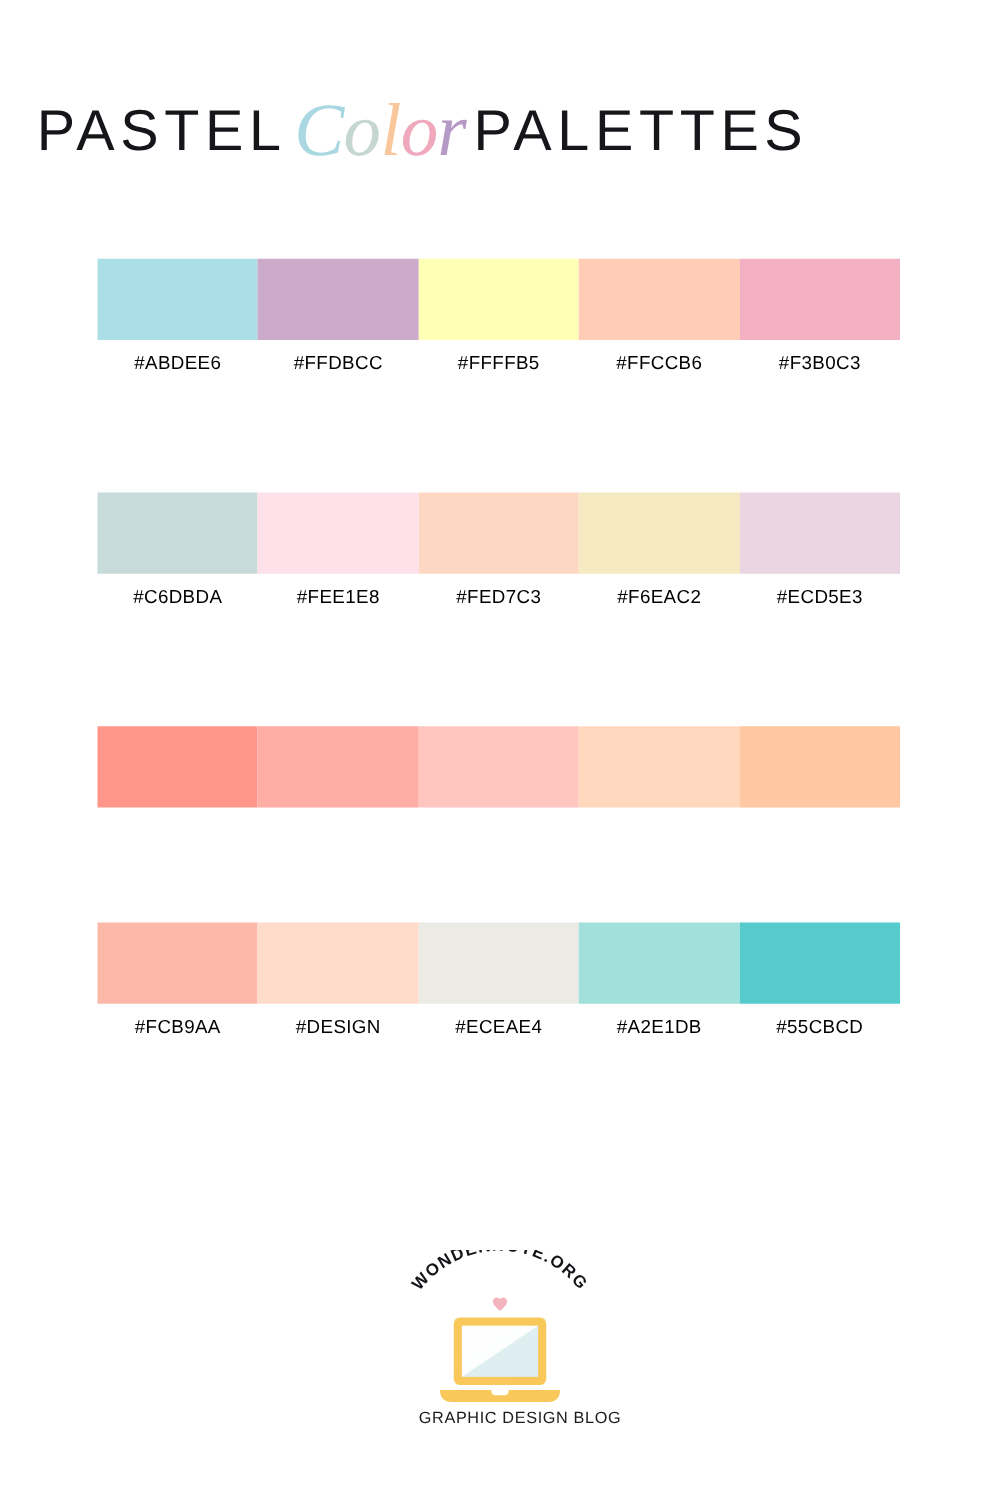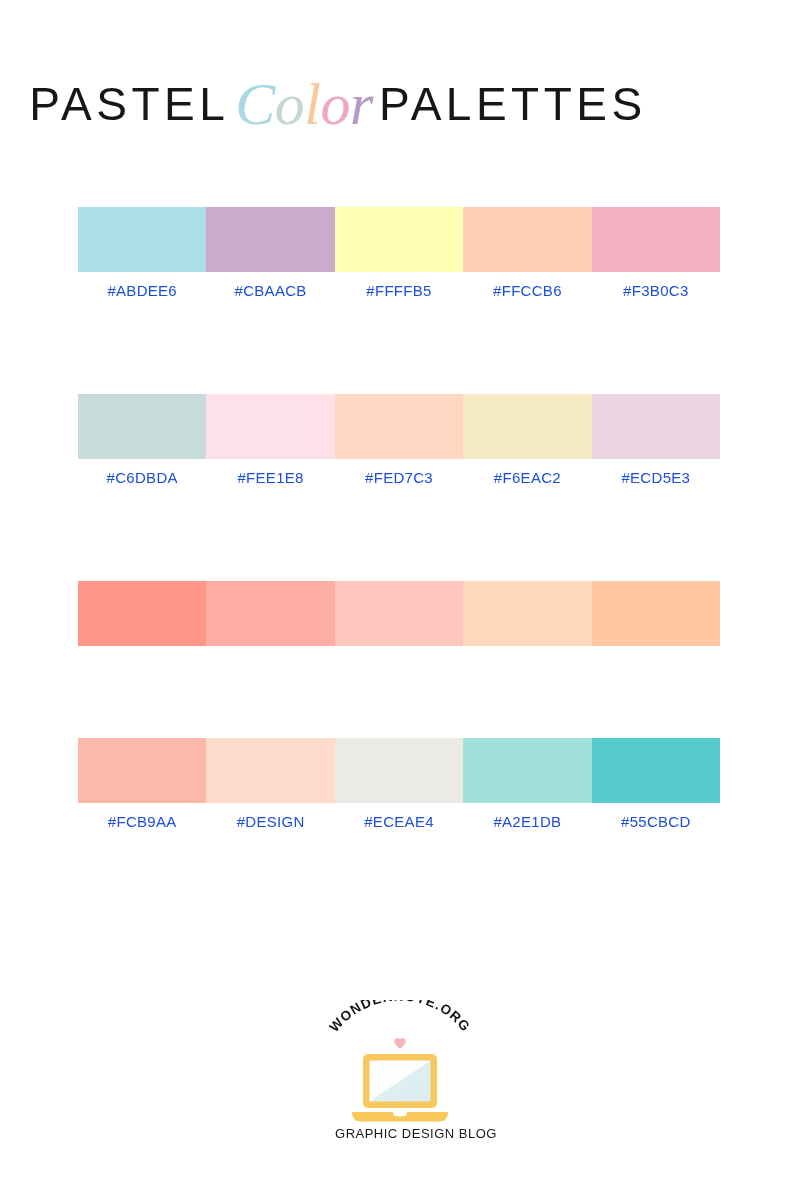--- a/index.html
+++ b/index.html
@@ -79,21 +79,21 @@
     margin-top: 8px;
   }
 
   .swatch-label {
     flex: 1 1 0;
     text-align: center;
     font-family: "Liberation Sans", sans-serif;
     font-size: 15px;
     font-weight: 400;
     letter-spacing: 0.3px;
-    color: #1d4ed8;
+    color: #000000;
     line-height: 22px;
   }
 
   
   .footer-logo {
     position: absolute;
     left: 0;
     top: 1000px;
     width: 800px;
     text-align: center;
@@ -164,21 +164,21 @@
     <div class="palette-row">
       <div class="swatch-band">
         <div class="swatch" title="#ABDEE6" style="background: rgb(171, 222, 230);"></div>
         <div class="swatch" title="#CBAACB" style="background: rgb(203, 170, 203);"></div>
         <div class="swatch" title="#FFFFB5" style="background: rgb(255, 255, 181);"></div>
         <div class="swatch" title="#FFCCB6" style="background: rgb(255, 204, 182);"></div>
         <div class="swatch" title="#F3B0C3" style="background: rgb(243, 176, 195);"></div>
       </div>
       <div class="label-band">
         <div class="swatch-label">#ABDEE6</div>
-        <div class="swatch-label">#CBAACB</div>
+        <div class="swatch-label">#FFDBCC</div>
         <div class="swatch-label">#FFFFB5</div>
         <div class="swatch-label">#FFCCB6</div>
         <div class="swatch-label">#F3B0C3</div>
       </div>
     </div>
     <div class="palette-row">
       <div class="swatch-band">
         <div class="swatch" title="#C6DBDA" style="background: rgb(198, 219, 218);"></div>
         <div class="swatch" title="#FEE1E8" style="background: rgb(254, 225, 232);"></div>
         <div class="swatch" title="#FED7C3" style="background: rgb(254, 215, 195);"></div>

